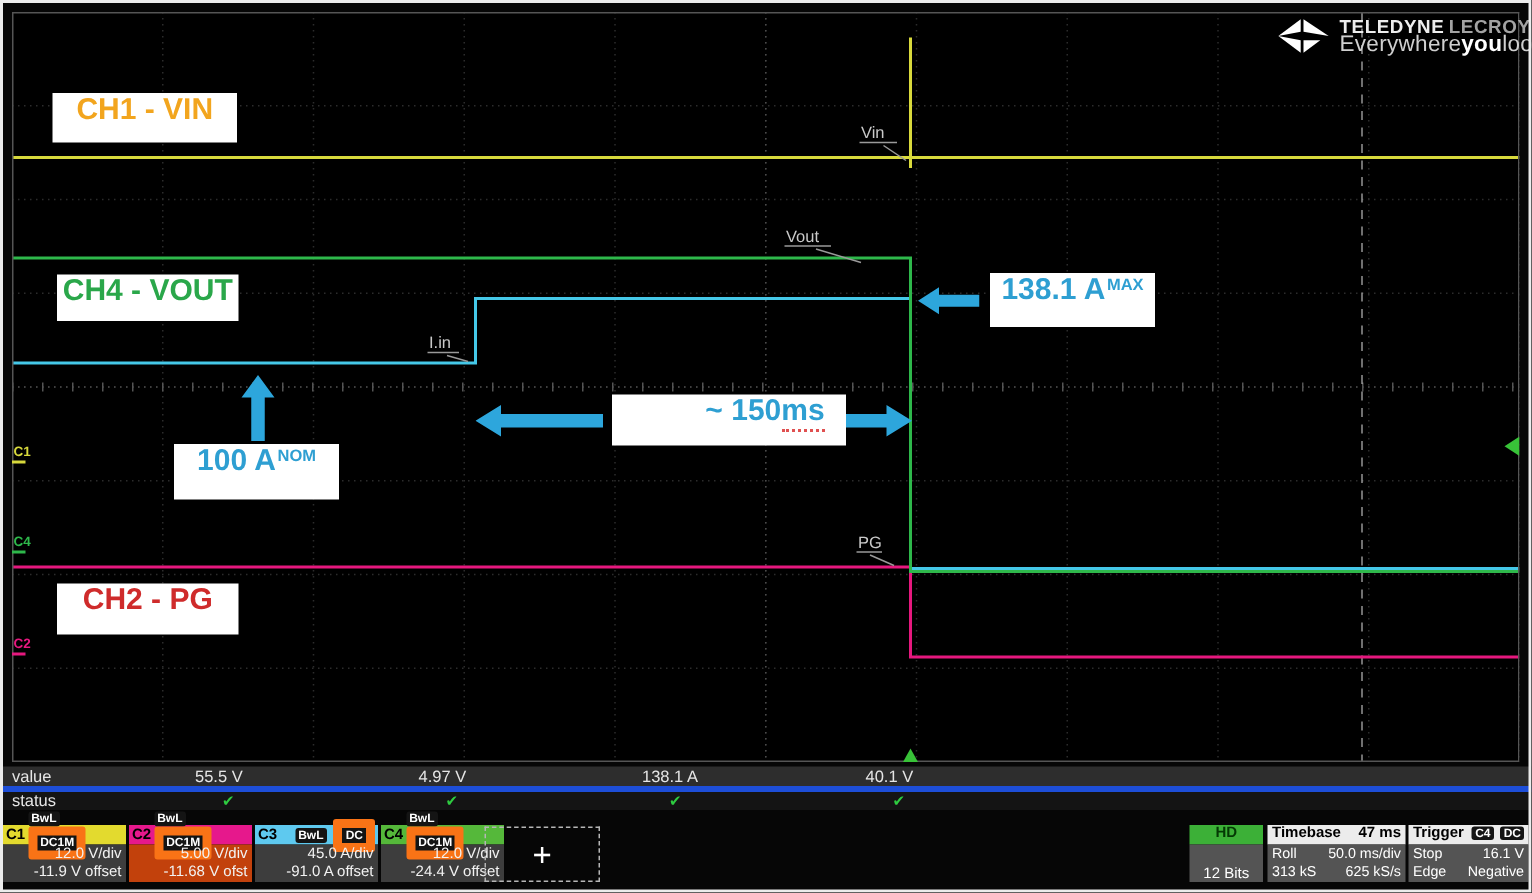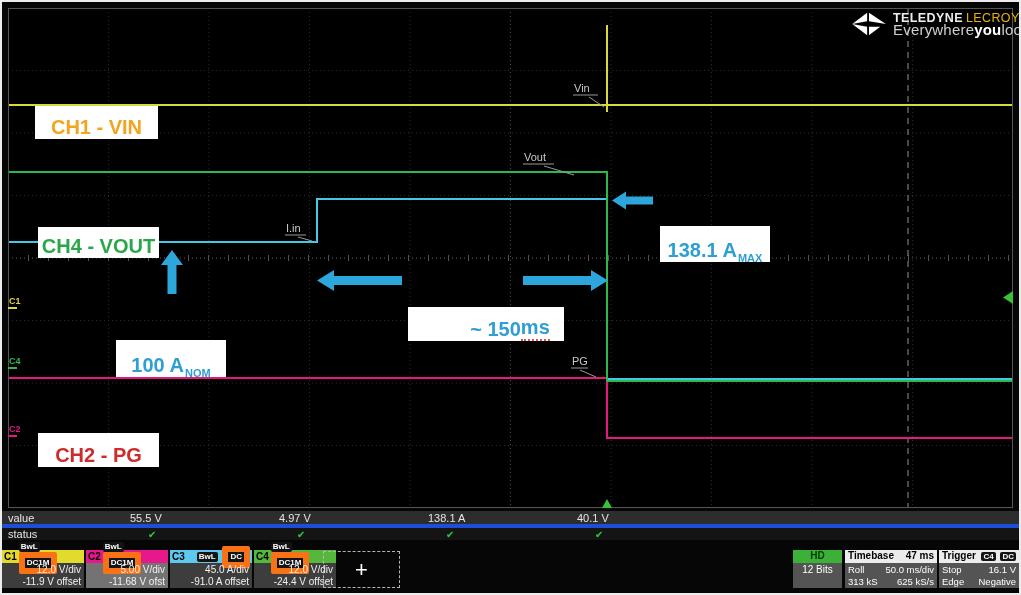--- a/index.html
+++ b/index.html
@@ -9,27 +9,27 @@
 
   
   #plot-wrap{position:absolute;left:8px;top:8px;width:1005px;height:500px;}
   #plot{display:block;background:#000;}
 
   
   .logo{position:absolute;left:852px;top:10px;display:flex;align-items:center;gap:7px;z-index:5;}
   .logo-text{line-height:12px;color:#ededed;}
   .logo-line1{font-size:12.5px;letter-spacing:.4px;white-space:nowrap;}
   .logo-line1 .b1{font-weight:bold;}
-  .logo-line1 .b2{font-weight:normal;margin-left:3px;color:#eab308;}
+  .logo-line1 .b2{font-weight:bold;margin-left:3px;color:#a3a3a3;}
   .logo-line2{font-size:15px;color:#cfcfcf;letter-spacing:.2px;}
   .logo-line2 .you{font-weight:bold;color:#fff;}
 
   
-  .callout{position:absolute;background:#fff;display:flex;align-items:flex-end;justify-content:center;
-           font-weight:bold;font-size:20px;z-index:10;white-space:nowrap;margin-top:44px;}
+  .callout{position:absolute;background:#fff;display:flex;align-items:flex-start;justify-content:center;
+           font-weight:bold;font-size:20px;z-index:10;white-space:nowrap;}
   .callout sub{font-size:11px;font-weight:bold;transform:translateY(2px);margin-left:1px;}
   .co-ch1{left:35px;top:62px;width:123px;height:33px;color:#f2a51e;}
   .co-ch4{left:38px;top:183px;width:121px;height:31px;color:#2aa74a;}
   .co-ch2{left:38px;top:389px;width:121px;height:34px;color:#cf2b2b;}
   .co-imax{left:660px;top:182px;width:110px;height:36px;color:#2e9fd2;}
   .co-inom{left:116px;top:296px;width:110px;height:37px;color:#2e9fd2;}
   .co-time{left:408px;top:263px;width:108px;height:34px;color:#2e9fd2;padding-left:48px;}
   .co-time .unit{border-bottom:2px dotted #e05050;}
   .arrow{position:absolute;z-index:9;}
 
@@ -43,40 +43,40 @@
   .m-cell{padding-left:4px;}
   .m-row .dim{color:#8d8d8d;}
   .check{color:#2ecc40;font-size:10px;padding-left:22px;}
 
   
   .chbox{position:absolute;top:550px;width:82px;height:38px;cursor:pointer;}
   .chbox .hd{height:13px;display:flex;align-items:center;justify-content:space-between;
              padding:0 2px;font-size:10px;font-weight:bold;color:#000;}
   .chbox .bd{height:25px;background:#3d3d3d;color:#f2f2f2;font-size:10px;line-height:12px;
              text-align:right;padding:1px 3px 0 0;box-sizing:border-box;}
-  .chbox.sel .bd{background:#737373;}
+  .chbox.sel .bd{background:#c2410c;}
   .badge{display:inline-block;background:#141414;color:#fff;font-size:8px;font-weight:bold;
          padding:0 2px;border-radius:2px;margin-left:2px;line-height:10px;}
   .badge.outl{border:6px solid #f97316;}
   .hd-c1{background:#e3da2e;} .hd-c2{background:#e6188c;}
   .hd-c3{background:#5ec9ef;} .hd-c4{background:#55b83a;}
   #ch-c1{left:2px;} #ch-c2{left:86px;} #ch-c3{left:170px;} #ch-c4{left:254px;}
 
   .addbox{position:absolute;left:323px;top:551px;width:75px;height:35px;border:1px dashed #b5b5b5;
           color:#fff;font-size:22px;display:flex;align-items:center;justify-content:center;cursor:pointer;}
 
   
   .infobox{position:absolute;top:550px;height:38px;font-size:9.5px;}
   .infobox .hdr{height:13px;display:flex;justify-content:space-between;
                 background:#ececec;color:#000;font-weight:bold;font-size:10px;padding:0 3px;}
   .infobox .body{background:#545454;color:#fff;height:25px;padding:1px 3px 0;box-sizing:border-box;}
   .infobox .body .r{display:flex;justify-content:space-between;line-height:12px;}
   #hdbox{left:793px;width:49px;}
   #hdbox .hdr{background:#3cb037;justify-content:center;color:#043904;}
-  #hdbox .body{display:flex;align-items:flex-start;justify-content:center;font-size:10px;}
+  #hdbox .body{display:flex;align-items:flex-end;justify-content:center;font-size:10px;}
   #tbbox{left:845px;width:92px;}
   #trbox{left:939px;width:80px;}
   .minibadge{background:#141414;color:#fff;font-size:8px;font-weight:bold;padding:0 2px;
              border-radius:2px;margin-left:2px;}
 </style>
 </head>
 <body>
 
 <div class="screen">
   <div class="frame"></div>

